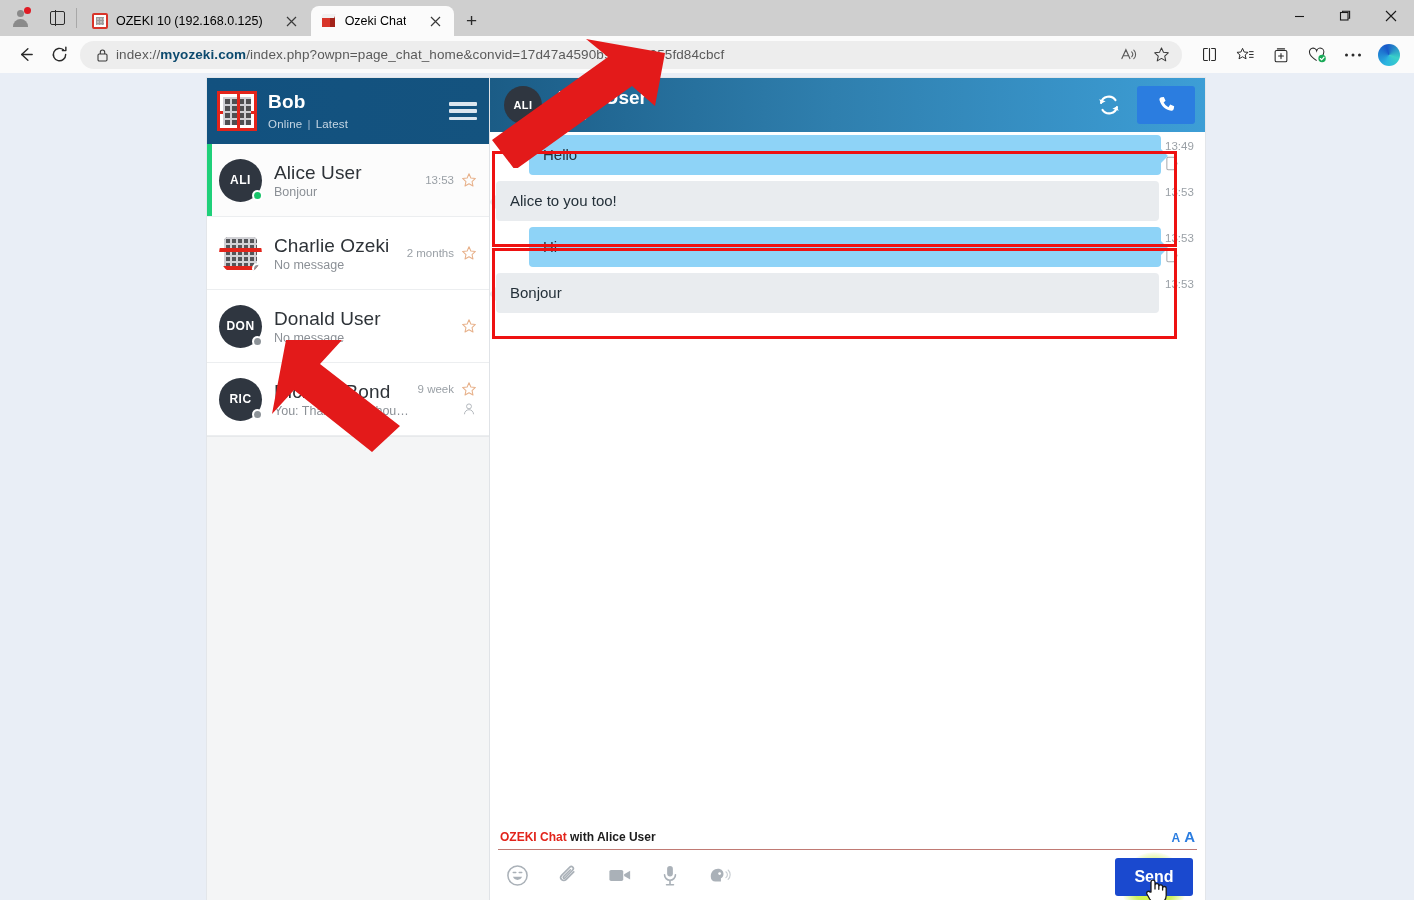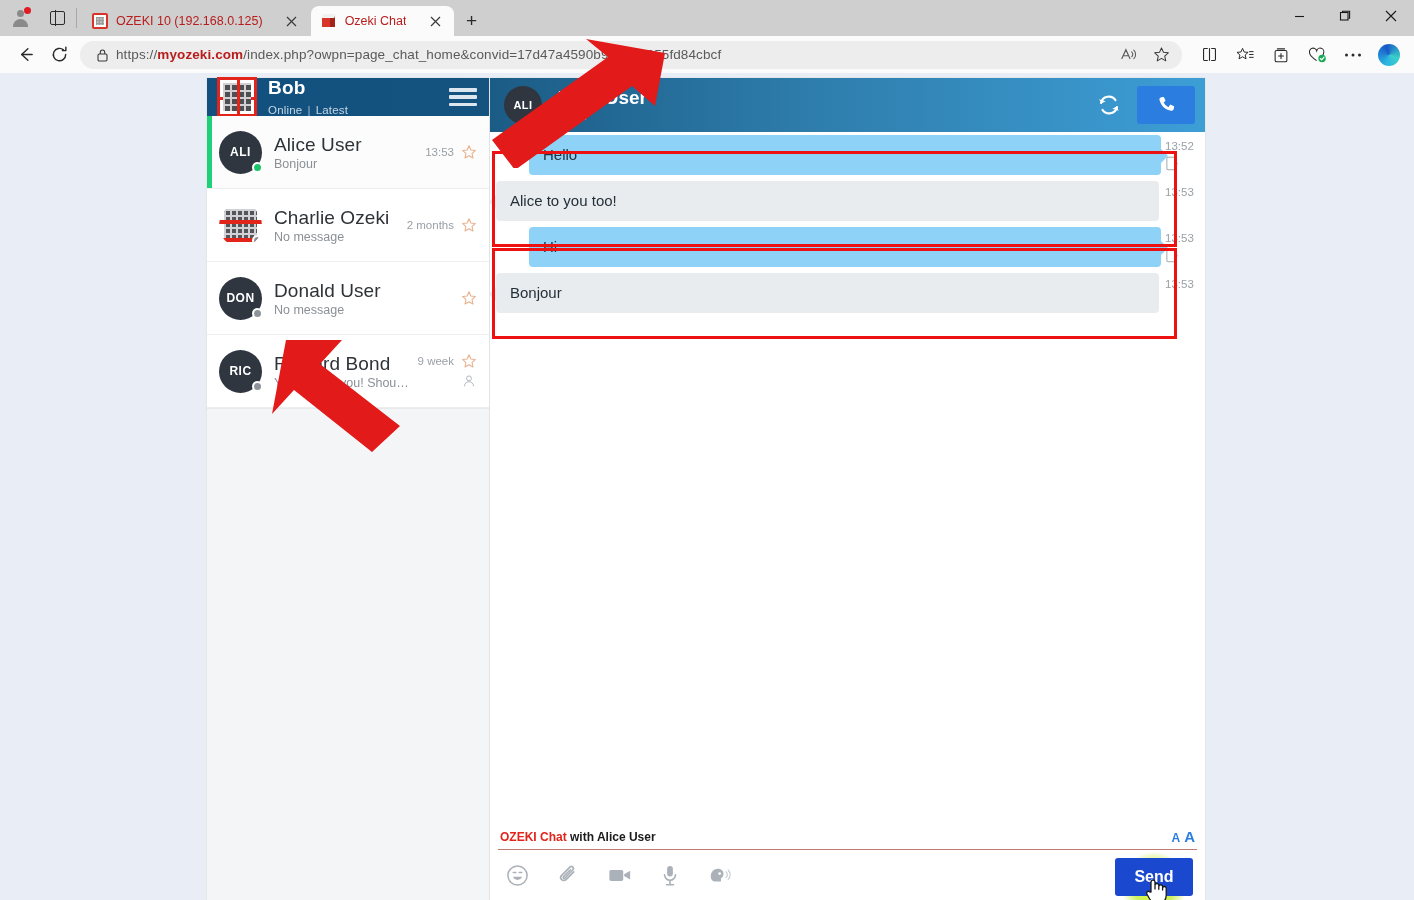--- a/index.html
+++ b/index.html
@@ -33,21 +33,21 @@
   .tb-panes i {
     width:15px; height:14px; border:1.6px solid #2b2b2b; border-radius:2px; display:block; position:relative;
   }
   .tb-panes i::before { content:""; position:absolute; left:4px; top:-1.6px; bottom:-1.6px; width:1.6px; background:#2b2b2b; }
 
   .tb-sep { width:1px; height:20px; background:#a8a8a8; margin:0 5px 8px 2px; align-self:flex-end; }
 
   .tab {
     height:30px; display:flex; align-items:center; gap:8px;
     padding:0 8px 0 10px; border-radius:8px 8px 0 0; margin-bottom:0;
-    font-size:12.5px; color:#b91c1c; position:relative; white-space:nowrap;
+    font-size:12.5px; color:#000000; position:relative; white-space:nowrap;
   }
   .tab.inactive { background:transparent; }
   .tab.active { background:#fbfbfb; }
   .tab .favicon { width:16px; height:16px; flex:none; position:relative; }
   .tab .tabtitle { max-width:330px; overflow:hidden; text-overflow:ellipsis; }
   .tab .tabclose {
     width:22px; height:22px; margin-left:10px; border-radius:4px; flex:none;
     display:flex; align-items:center; justify-content:center; color:#3a3a3a; font-size:14px;
   }
   
@@ -73,21 +73,21 @@
   .navbtn { width:34px; height:30px; display:flex; align-items:center; justify-content:center; color:#2a2a2a; flex:none; }
   .omnibox {
     flex:1; height:28px; background:#ededed; border-radius:14px;
     display:flex; align-items:center; padding:0 6px 0 12px; margin:0 6px 0 4px; min-width:0;
   }
   .omnibox .lock { width:20px; flex:none; display:flex; align-items:center; justify-content:center; }
   .urltext {
     flex:1; font-size:13.5px; color:#5a5a5a; white-space:nowrap; overflow:hidden;
     padding-left:4px; letter-spacing:0.1px;
   }
-  .urltext b { color:#b91c1c; font-weight:600; }
+  .urltext b { color:#0c4a6e; font-weight:600; }
   .omni-right { display:flex; align-items:center; gap:2px; flex:none; }
   .omni-right .ic { width:30px; height:26px; display:flex; align-items:center; justify-content:center; color:#2a2a2a; }
   .toolbar-right { display:flex; align-items:center; gap:2px; flex:none; margin-left:4px; }
   .toolbar-right .ic { width:34px; height:30px; display:flex; align-items:center; justify-content:center; color:#2a2a2a; position:relative; }
   .copilot {
     width:22px;height:22px;border-radius:50%;
     background:conic-gradient(from 200deg,#2bb5e0,#1858c9 40%,#3ad0c8 75%,#2bb5e0);
   }
 
   
@@ -96,21 +96,21 @@
     background:#e9eef6;
   }
   .app {
     position:absolute; left:207px; top:5px; width:998px; height:822px;
     background:#fff; display:flex; box-shadow:0 0 0 1px #e3e6ea;
   }
 
   
   .leftcol { width:283px; height:100%; border-right:1px solid #e0e3e7; display:flex; flex-direction:column; background:#fff; }
   .left-head {
-    height:38px; background:linear-gradient(90deg,#12517f 0%,#14537f 100%);
+    height:66px; background:linear-gradient(90deg,#12517f 0%,#14537f 100%);
     display:flex; align-items:center; padding:0 12px 0 10px; flex:none;
   }
   .logo-badge { width:40px; height:40px; border:3px solid #e2241b; background:#fff; flex:none; position:relative; }
   .logo-badge .grid {
     position:absolute; inset:3px;
     background-color:#4f4f52;
     background-image:
       linear-gradient(#cfcfd4 2px, transparent 2px),
       linear-gradient(90deg,#cfcfd4 2px, transparent 2px);
     background-size:100% 7px, 7px 100%;
@@ -310,21 +310,21 @@
         </svg>
     </div>
 
     <div class="omnibox">
       <span class="lock">
         <svg width="13" height="14" viewBox="0 0 13 14">
             <rect x="2" y="6" width="9" height="7" rx="1.2" fill="none" stroke="#3a3a3a" stroke-width="1.1"></rect>
             <path d="M4.3 6 V4.2 a2.2 2.2 0 0 1 4.4 0 V6" fill="none" stroke="#3a3a3a" stroke-width="1.1"></path>
           </svg>
       </span>
-      <span class="urltext"><span>https://</span><b>myozeki.com</b><span>/index.php?owpn=page_chat_home&amp;convid=17d47a4590b</span><span>9370ae055fd84cbcf</span></span>
+      <span class="urltext"><span>index://</span><b>myozeki.com</b><span>/index.php?owpn=page_chat_home&amp;convid=17d47a4590b</span><span>9370ae055fd84cbcf</span></span>
       <span class="omni-right">
         <span class="ic">
           <svg width="18" height="16" viewBox="0 0 20 18">
               <path d="M2 13 L6.5 3 L11 13 M3.6 9.8 H9.4" fill="none" stroke="#5a5a5a" stroke-width="1.3" stroke-linecap="round"></path>
               <path d="M13 5.5 a4 4 0 0 1 0 5.5 M15.4 3.4 a7 7 0 0 1 0 9.8" fill="none" stroke="#5a5a5a" stroke-width="1.2" stroke-linecap="round"></path>
             </svg>
         </span>
         <span class="ic">
           <svg width="17" height="17" viewBox="0 0 20 20">
               <path d="M10 2.2 L12.3 7.4 L18 8 L13.8 11.9 L15 17.5 L10 14.6 L5 17.5 L6.2 11.9 L2 8 L7.7 7.4 Z" fill="none" stroke="#3a3a3a" stroke-width="1.2" stroke-linejoin="round"></path>
@@ -517,21 +517,21 @@
           </div>
         </div>
 
         <div class="msgarea">
 
           <div class="msgrow out">
             <div class="bubblewrap">
               <div class="bubble">Hello</div>
             </div>
             <div class="msgmeta">
-              <div class="tm">13:52</div>
+              <div class="tm">13:49</div>
               <div class="dev">
                 <svg width="13" height="15" viewBox="0 0 14 16">
                     <rect x="2" y="1.2" width="8.4" height="13.6" rx="1.3" fill="none" stroke="#a6abaf" stroke-width="1.1"></rect>
                     <path d="M12.2 6 a3 3 0 0 1 0 4" fill="none" stroke="#a6abaf" stroke-width="1"></path>
                   </svg>
               </div>
             </div>
           </div>
 
           <div class="msgrow in">

